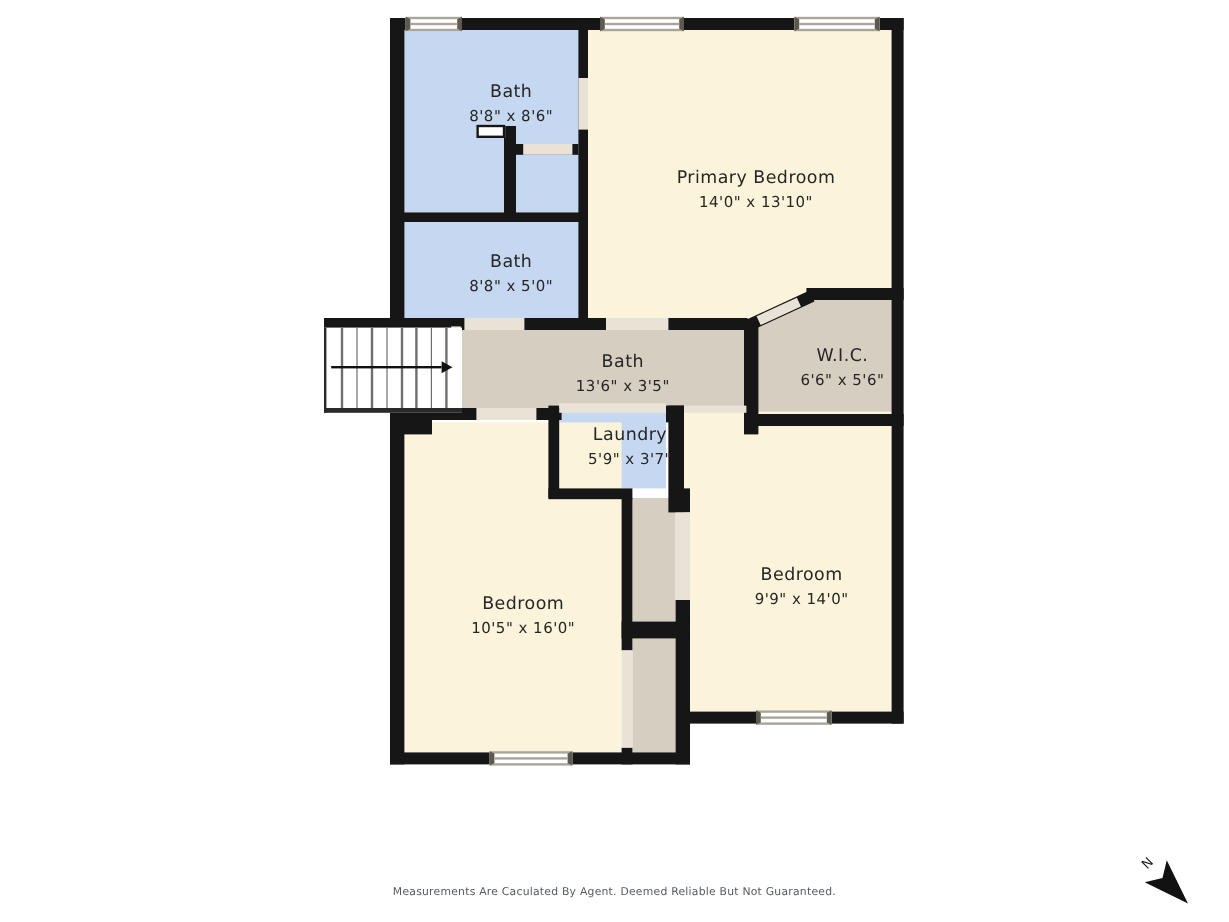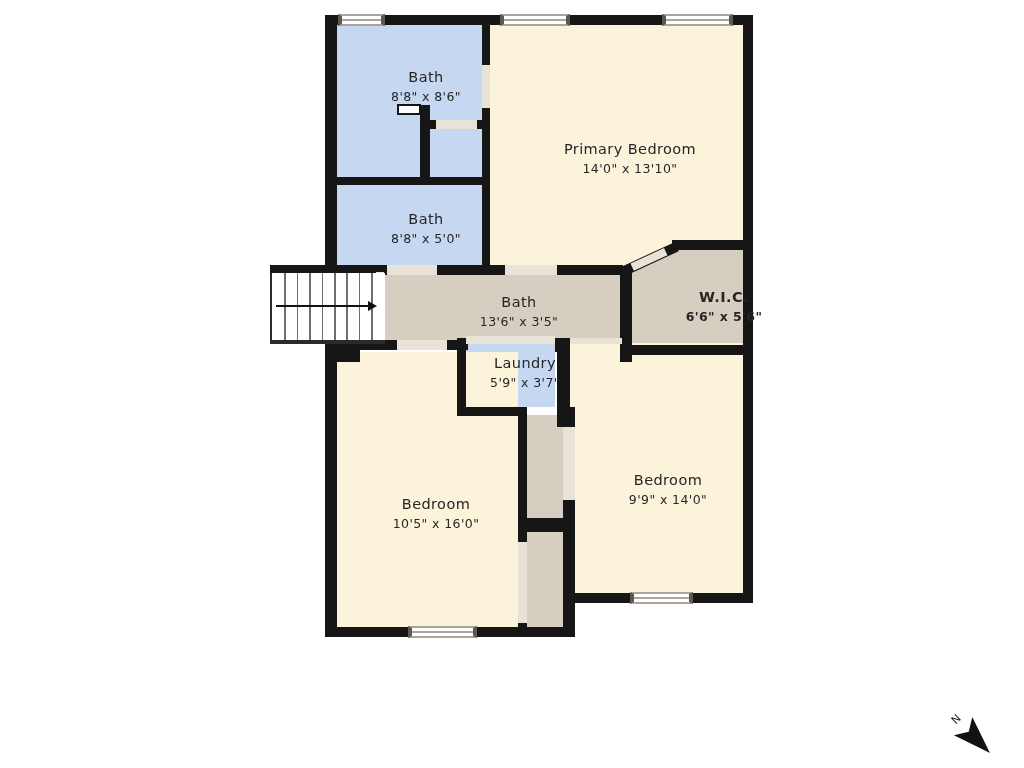--- a/index.html
+++ b/index.html
@@ -101,21 +101,21 @@
         <div class="room-dims">8'8" x 5'0"</div>
       </div>
       <div class="room-label" style="left: 617px; top: 158px;">
         <div class="room-name">Primary Bedroom</div>
         <div class="room-dims">14'0" x 13'10"</div>
       </div>
       <div class="room-label" style="left: 506px; top: 311px;">
         <div class="room-name">Bath</div>
         <div class="room-dims">13'6" x 3'5"</div>
       </div>
-      <div class="room-label" style="left: 711px; top: 306px; font-weight: bold;">
+      <div class="room-label" style="left: 689px; top: 306px;">
         <div class="room-name">W.I.C.</div>
         <div class="room-dims">6'6" x 5'6"</div>
       </div>
       <div class="room-label" style="left: 512px; top: 372px;">
         <div class="room-name">Laundry</div>
         <div class="room-dims">5'9" x 3'7"</div>
       </div>
       <div class="room-label" style="left: 423px; top: 513px;">
         <div class="room-name">Bedroom</div>
         <div class="room-dims">10'5" x 16'0"</div>
@@ -126,13 +126,14 @@
       </div>
     </div>
 
   <svg id="north" viewBox="0 0 70 70">
     <g transform="rotate(135 35 38)">
       <polygon points="35,14 48,52 35,44 22,52" fill="#121212"></polygon>
       <text x="35" y="66" text-anchor="middle" font-size="11" fill="#222222">N</text>
     </g>
   </svg>
 
+  <div id="disclaimer">Measurements Are Caculated By Agent. Deemed Reliable But Not Guaranteed.</div>
 </div>
 
 </body></html>

